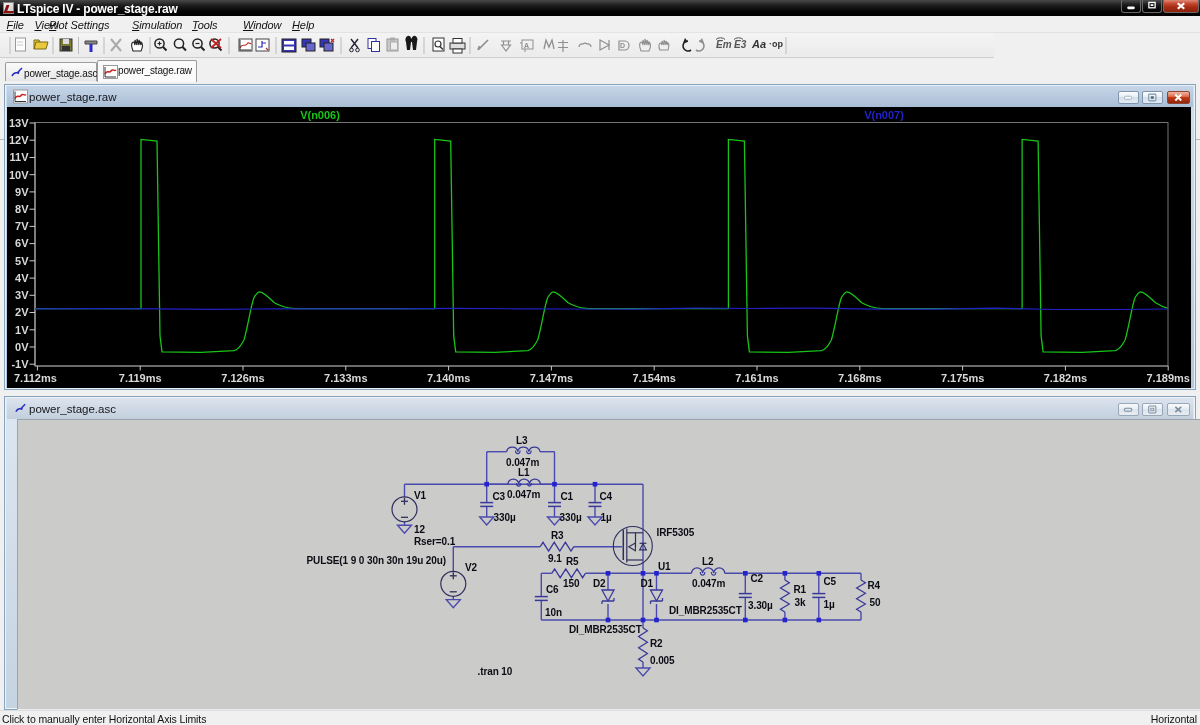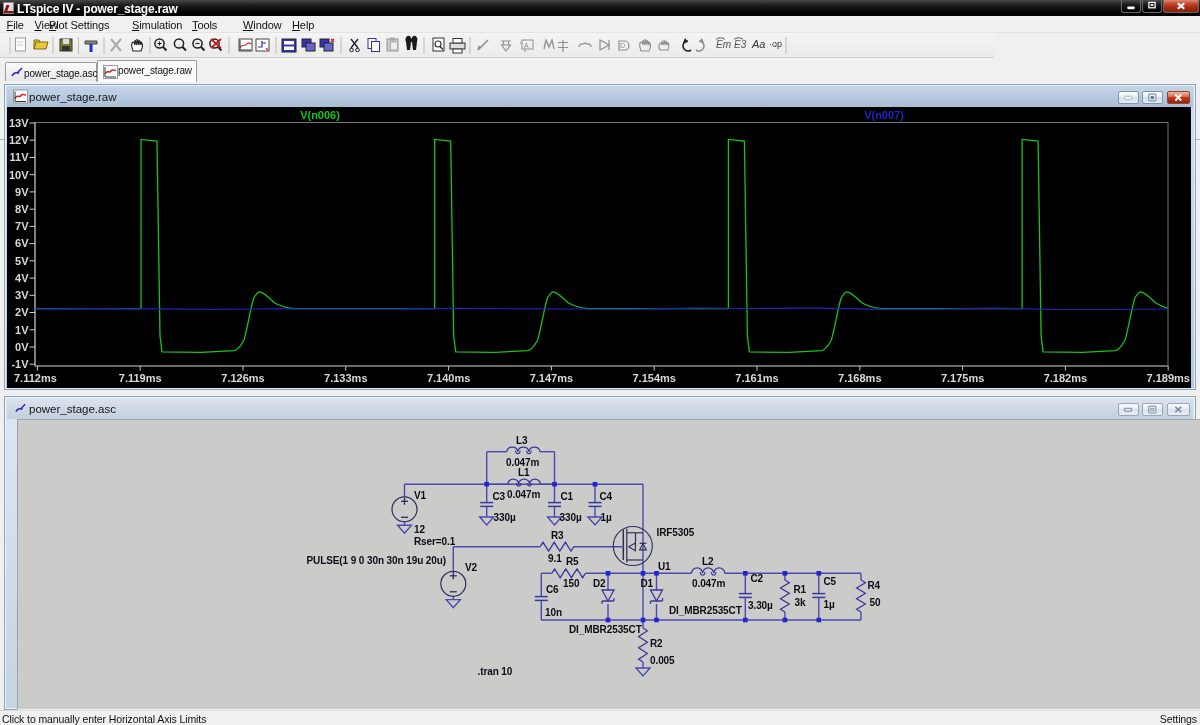--- a/index.html
+++ b/index.html
@@ -4,23 +4,23 @@
 body { width:1200px; height:725px; overflow:hidden; font-family:"Liberation Sans",sans-serif; background:#f0f0f0; position:relative; }
 #titlebar { position:absolute; left:0; top:0; width:1200px; height:16px; background:linear-gradient(180deg,#484848 0%,#1c1c1c 35%,#060606 70%,#000 100%); }
 #titlebar .ttl { position:absolute; left:17px; top:2px; color:#fff; font-size:12px; font-weight:bold; letter-spacing:-0.2px; }
 #appicon { position:absolute; left:3px; top:2px; width:11px; height:12px; background:linear-gradient(135deg,#f4f4f4,#c9c9c9); border:1px solid #888; }
 #appicon:before { content:""; position:absolute; left:1px; top:2px; width:7px; height:6px; border-left:3px solid #8b1111; border-bottom:2px solid #8b1111; transform:skewX(-20deg); }
 .wbtn { position:absolute; top:0; height:13px; border:1px solid #6a6a6a; border-top:none; border-radius:0 0 3px 3px; }
 #btn-min { left:1121px; width:20px; background:linear-gradient(180deg,#4e4e4e 0%,#1a1a1a 40%,#000 100%); }
 #btn-max { left:1142px; width:20px; background:linear-gradient(180deg,#4e4e4e 0%,#1a1a1a 40%,#000 100%); }
 #btn-close { left:1163px; width:36px; background:linear-gradient(180deg,#dc8a78 0%,#c64830 30%,#a52c14 60%,#8c2009 100%); }
 #menubar { position:absolute; left:0; top:16px; width:1200px; height:17px; background:#f0f0f0; border-bottom:1px solid #e3e3e3; font-size:11px; color:#111; letter-spacing:-0.1px; }
-#menubar span { position:absolute; top:3px; }
+#menubar span { position:absolute; top:3px;font-style:italic; }
 #menubar u { text-decoration:underline; }
-#toolbar { position:absolute; left:0; top:33px; width:994px; height:25px; background:linear-gradient(180deg,#f4f4f4,#ebebeb); border-bottom:1px solid #cfcfcf; }
+#toolbar { position:absolute; left:0; top:33px; width:994px; height:25px; background:linear-gradient(180deg,#f4f4f4,#ebebeb); border-bottom:1px solid #cfcfcf;font-weight:bold; }
 #tabbar { position:absolute; left:0; top:58px; width:1200px; height:24px; background:#f0f0f0; }
 .tab { position:absolute; border:1px solid #9b9b9b; border-bottom:none; border-radius:2px 2px 0 0; font-size:10px; color:#111; letter-spacing:-0.15px; }
 #tab1 { left:5px; top:4px; width:92px; height:19px; background:linear-gradient(180deg,#fbfbfb,#e6e6e6); }
 #tab2 { left:97px; top:2px; width:100px; height:22px; background:#fafafa; }
 .tab .lbl { position:absolute; left:18px; top:4.5px; }
 #tab2 .lbl { top:4px; left:20px; }
 #tabline { position:absolute; left:0; top:81px; width:1200px; height:1px; background:#b5b5b5; }
 #tabgap { position:absolute; left:98px; top:81px; width:98px; height:1px; background:#fafafa; }
 .win { position:absolute; left:4px; width:1192px; border:1px solid #88a3bd; background:linear-gradient(180deg,#cfdfef,#b3c8dd); }
 #wavewin { top:84px; height:306px; box-shadow:inset 0 0 0 1px #e9f1f8; }
@@ -451,14 +451,14 @@
 <text x="857.5" y="589" class="sc">R4</text>
 <text x="859.5" y="606" class="sc">50</text>
 <text x="640" y="646.5" class="sc">R2</text>
 <text x="640" y="663.5" class="sc">0.005</text>
 <text x="467.5" y="675" class="sc">.tran 10</text>
 </svg>
     </div>
 </div>
 <div id="statusbar">
   <span style="position:absolute;left:2px;top:2px">Click to manually enter Horizontal Axis Limits</span>
-  <span style="position:absolute;right:3px;top:2px">Settings</span>
+  <span style="position:absolute;right:3px;top:2px">Horizontal</span>
 </div>
 
 </body></html>

